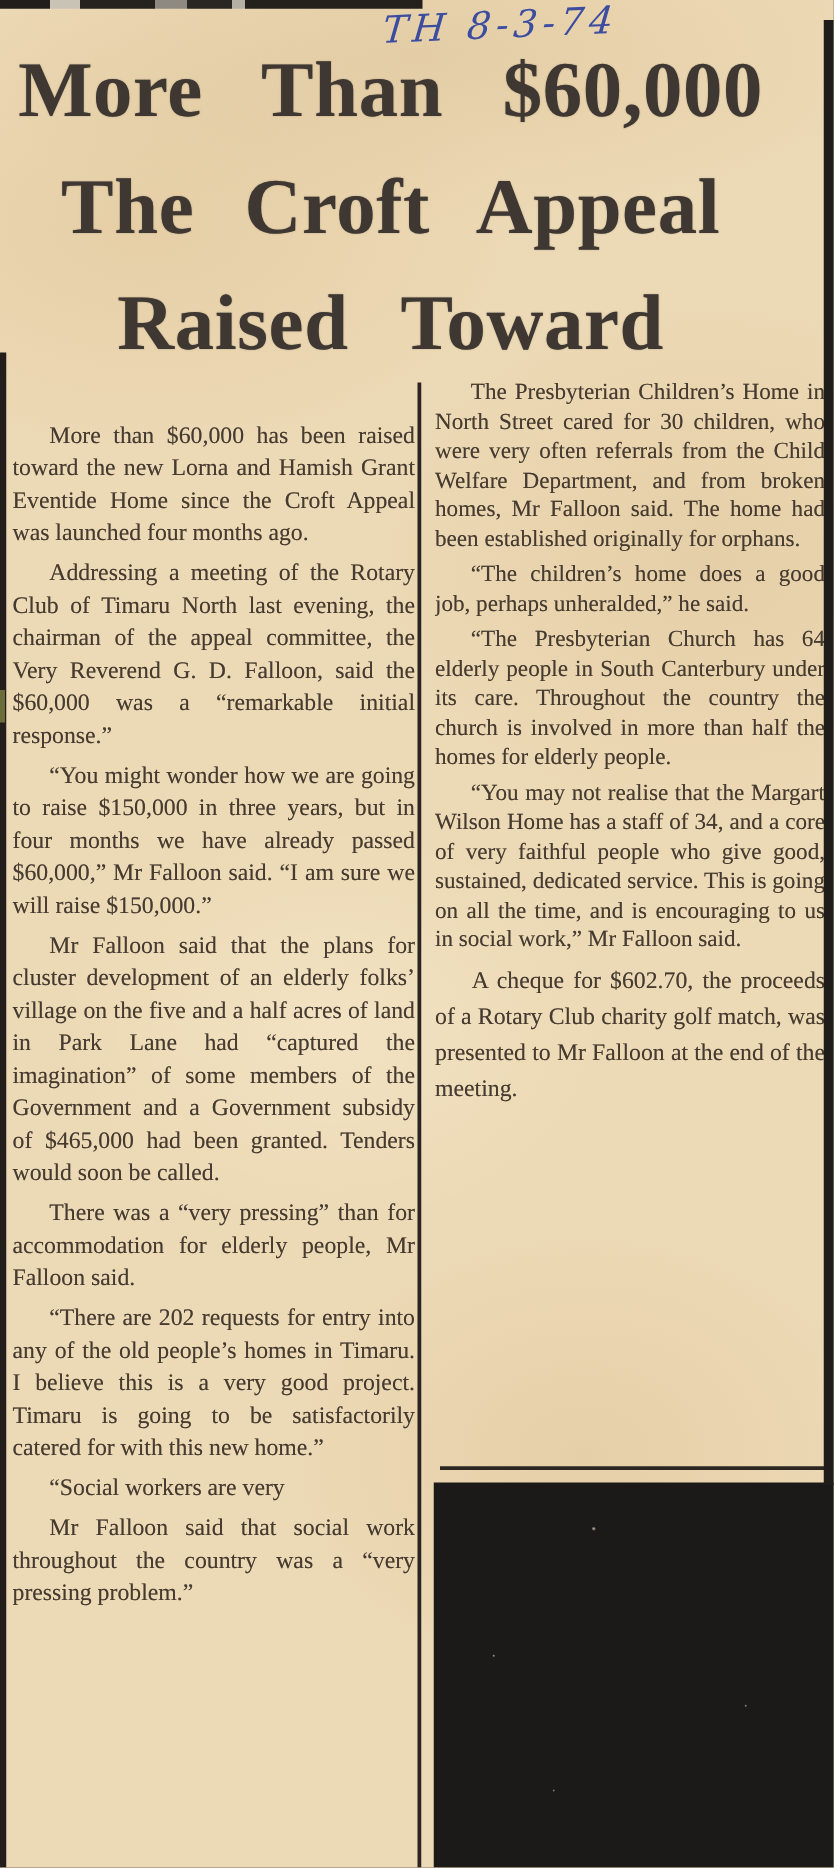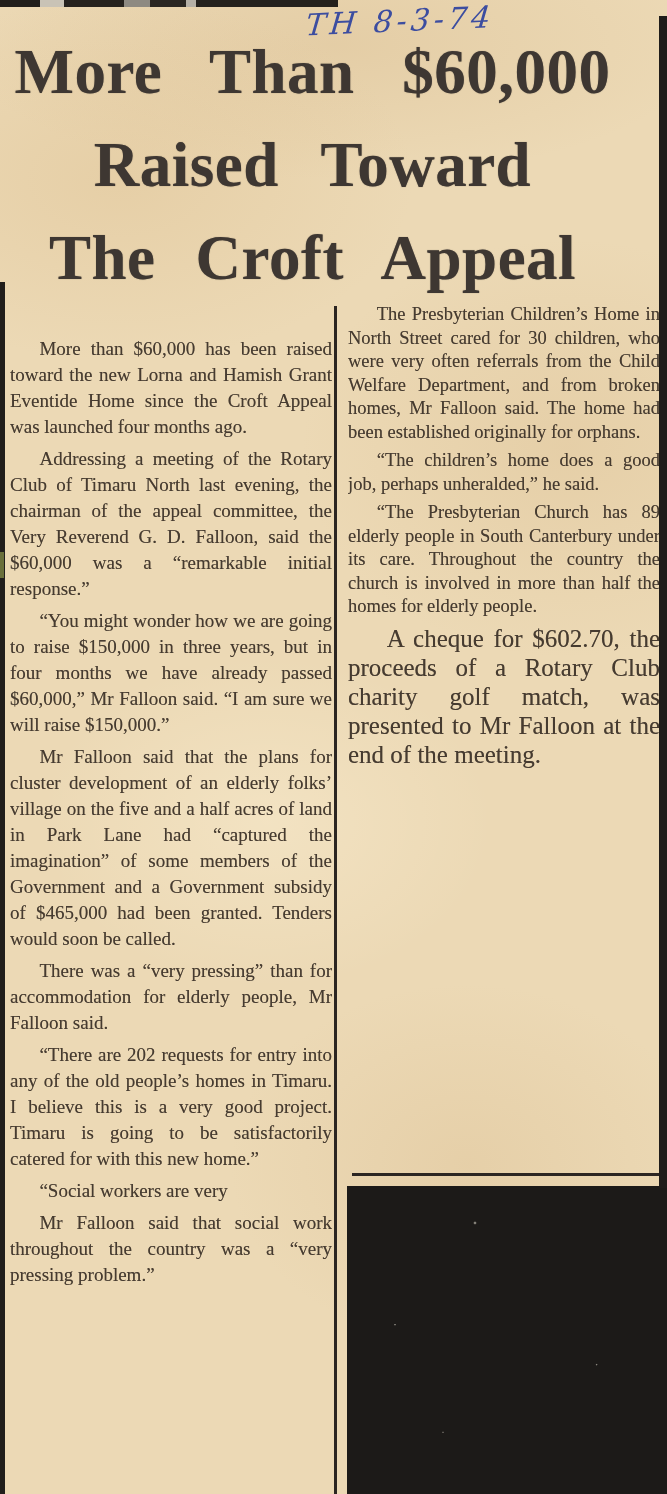--- a/index.html
+++ b/index.html
@@ -85,60 +85,61 @@
   .col-left {
     left: 10px; top: 336px; width: 322px; height: 1178px;
     font-size: 19px; line-height: 26px;
   }
   .col-left p { margin-bottom: 6px; }
   .col-right {
     left: 348px; top: 303px; width: 312px; height: 880px;
     font-size: 18.5px; line-height: 23.5px;
   }
   .col-right p { margin-bottom: 5px; }
-  .col-right p.cheque { font-size: 25px; line-height: 29px; }
+  .col-right p.cheque { font-size: 19px; line-height: 29px; }
   .divider {
     position: absolute; left: 334px; top: 306px; width: 2.5px; height: 1188px;
     background: #2b2521;
   }
   .end-rule {
     position: absolute; left: 352px; top: 1173px; width: 313px; height: 3px;
     background: #2c2622;
   }
 </style>
 </head>
 <body>
 
 <div class="scan">
 
   <div class="handwriting">TH 8-3-74</div>
 
   <div class="headline">
     <div class="hl hl1">More Than $60,000</div>
+    <div class="hl hl3">The Croft Appeal</div>
     <div class="hl hl2">Raised Toward</div>
-    <div class="hl hl3">The Croft Appeal</div>
   </div>
 
   <div class="col col-left">
     <p>More than $60,000 has been raised toward the new Lorna and Hamish Grant Eventide Home since the Croft Appeal was launched four months ago.</p>
     <p>Addressing a meeting of the Rotary Club of Timaru North last evening, the chairman of the appeal committee, the Very Reverend G. D. Falloon, said the $60,000 was a “remarkable initial response.”</p>
     <p>“You might wonder how we are going to raise $150,000 in three years, but in four months we have already passed $60,000,” Mr Falloon said. “I am sure we will raise $150,000.”</p>
     <p>Mr Falloon said that the plans for cluster development of an elderly folks’ village on the five and a half acres of land in Park Lane had “captured the imagination” of some members of the Government and a Government subsidy of $465,000 had been granted. Tenders would soon be called.</p>
     <p>There was a “very pressing” than for accommodation for elderly people, Mr Falloon said.</p>
     <p>“There are 202 requests for entry into any of the old people’s homes in Timaru. I believe this is a very good project. Timaru is going to be satisfactorily catered for with this new home.”</p>
     <p>“Social workers are very</p>
     <p>Mr Falloon said that social work throughout the country was a “very pressing problem.”</p>
   </div>
 
   <div class="divider"></div>
 
   <div class="col col-right">
     <p>The Presbyterian Children’s Home in North Street cared for 30 children, who were very often referrals from the Child Welfare Department, and from broken homes, Mr Falloon said. The home had been established originally for orphans.</p>
     <p>“The children’s home does a good job, perhaps unheralded,” he said.</p>
-    <p>“The Presbyterian Church has 89 elderly people in South Canterbury under its care. Throughout the country the church is involved in more than half the homes for elderly people.</p>
+    <p>“The Presbyterian Church has 64 elderly people in South Canterbury under its care. Throughout the country the church is involved in more than half the homes for elderly people.</p>
+    <p>“You may not realise that the Margart Wilson Home has a staff of 34, and a core of very faithful people who give good, sustained, dedicated service. This is going on all the time, and is encouraging to us in social work,” Mr Falloon said.</p>
     <p class="cheque">A cheque for $602.70, the proceeds of a Rotary Club charity golf match, was presented to Mr Falloon at the end of the meeting.</p>
   </div>
 
   <div class="end-rule"></div>
 
   <div class="dark-block"></div>
   <div class="edge-top"></div>
   <div class="edge-right"></div>
   <div class="edge-left"></div>
   <div class="edge-left-moss"></div>

